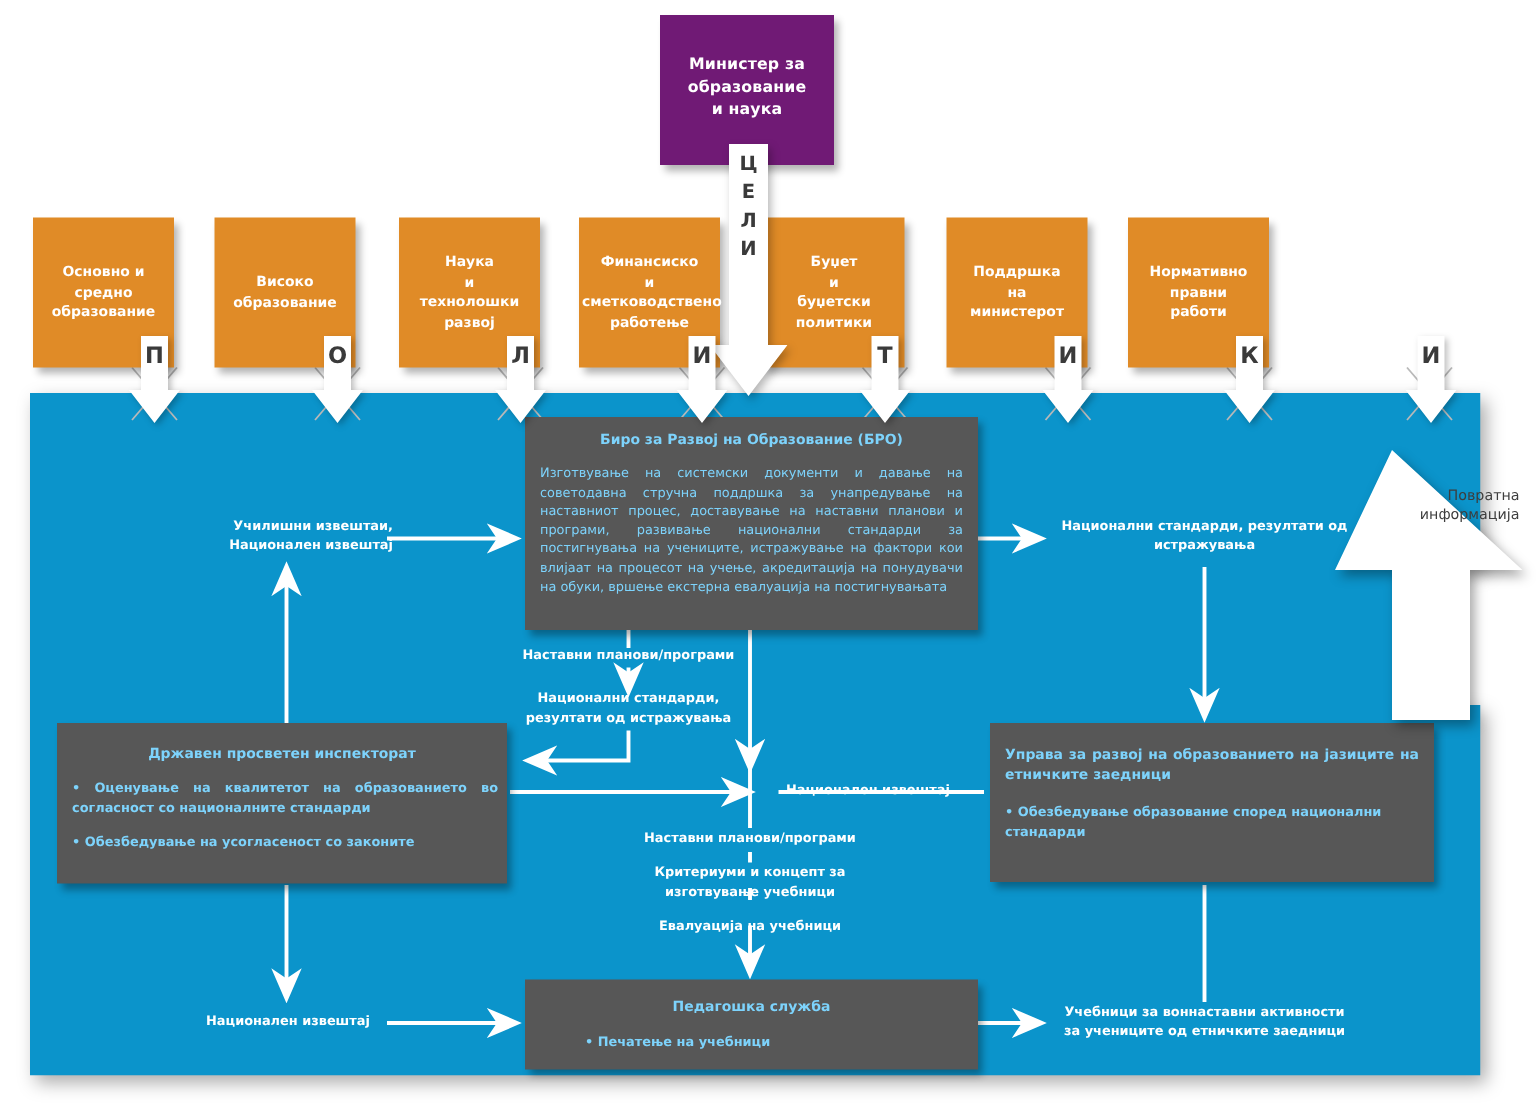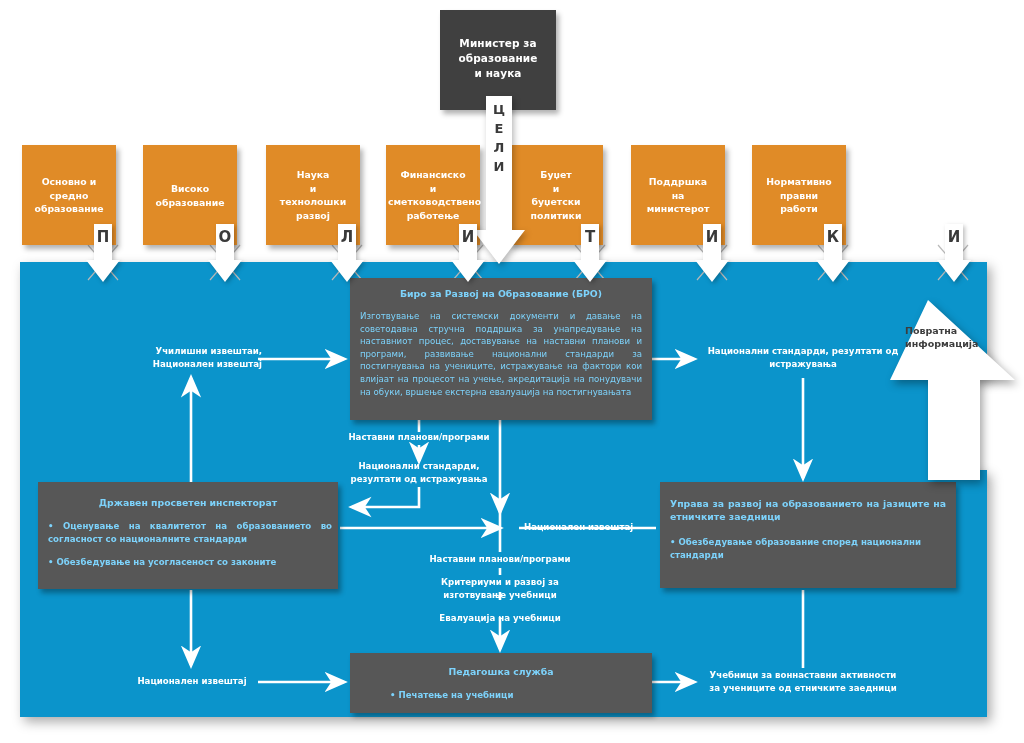--- a/index.html
+++ b/index.html
@@ -14,21 +14,21 @@
     overflow:hidden;
     background:#ffffff;
   }
 
   
   .abs{position:absolute;}
 
   
   .minister{
     left:440px;top:10px;width:116px;height:100px;
-    background:#404040;
+    background:#701a75;
     box-shadow:3px 4px 5px rgba(0,0,0,.30);
     z-index:6;
   }
   .minister .mtxt{
     position:absolute;left:0;right:0;top:26px;
     text-align:center;
     color:#ffffff;
     font-size:10.5px;
     font-weight:bold;
     line-height:15px;
@@ -92,24 +92,24 @@
   }
 
   
   .feedback-arrow{
     left:890px;top:300px;width:125px;height:180px;
     z-index:5;
     filter:drop-shadow(3px 4px 4px rgba(0,0,0,.35));
   }
   .feedback-label{
     left:905px;top:324px;width:108px;
-    text-align:left;
+    text-align:right;
     color:#3d3d3d;
     font-size:9.5px;
-    font-weight:bold;
+    font-weight:normal;
     line-height:13px;
     z-index:9;
     pointer-events:none;
   }
 
   
   .gbox{
     background:#575757;
     box-shadow:3px 4px 5px rgba(0,0,0,.33);
     z-index:4;
@@ -398,21 +398,21 @@
 
   <div class="abs flab l" style="left:524px;top:521px;width:140px;">
     <div>Национален извештај</div>
   </div>
 
   <div class="abs flab c" style="left:413px;top:553px;width:174px;">
     <div>Наставни планови/програми</div>
   </div>
 
   <div class="abs flab c" style="left:413px;top:576px;width:174px;">
-    <div>Критериуми и развој за</div>
+    <div>Критериуми и концепт за</div>
     <div>изготвување учебници</div>
   </div>
 
   <div class="abs flab c" style="left:413px;top:612px;width:174px;">
     <div>Евалуација на учебници</div>
   </div>
 
   <div class="abs flab c" style="left:122px;top:675px;width:140px;">
     <div>Национален извештај</div>
   </div>

